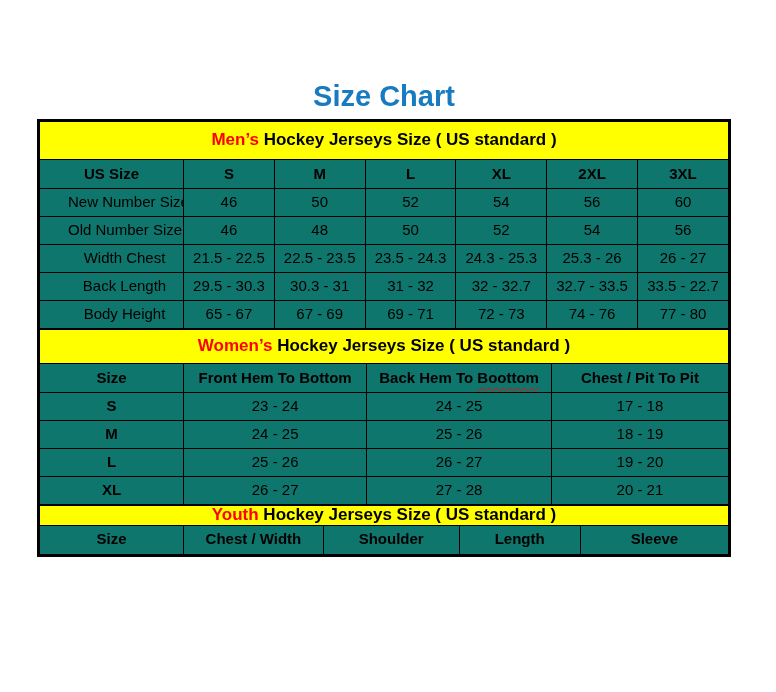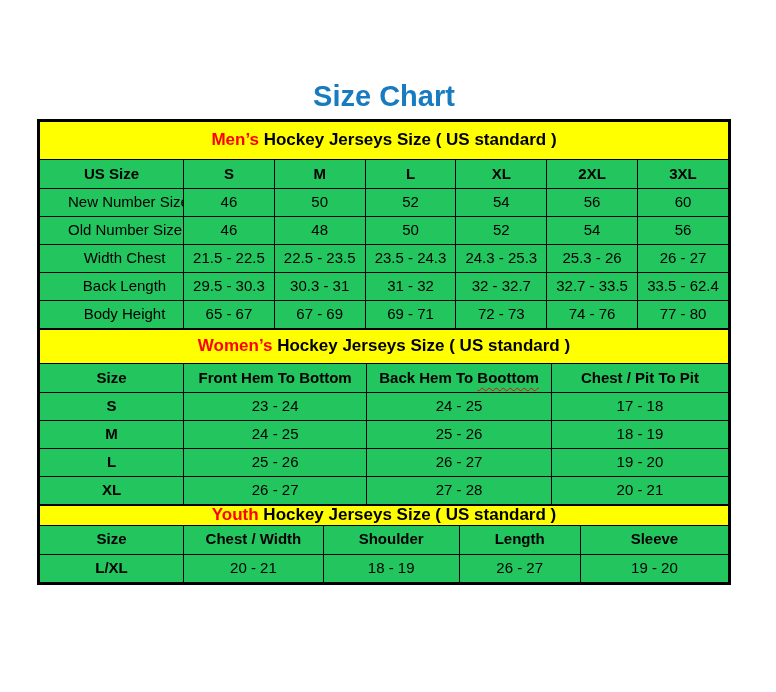--- a/index.html
+++ b/index.html
@@ -27,21 +27,21 @@
     color: var(--title-blue, #187BC0);
     letter-spacing: 0px;
   }
   .chart-wrap {
     position: absolute;
     left: 37px;
     top: 119px;
     width: 694px;
     border: 2px solid var(--border-black, #000000);
     box-sizing: border-box;
-    background: #22c55e;
+    background: #0f766e;
   }
   table {
     width: 100%;
     border-collapse: collapse;
     table-layout: fixed;
   }
   th, td {
     border: 1px solid var(--border-black, #000000);
     text-align: center;
     vertical-align: middle;
@@ -144,21 +144,21 @@
           <td class="val">25.3 - 26</td>
           <td class="val">26 - 27</td>
         </tr>
         <tr class="data-row">
           <td class="row-label">Back Length</td>
           <td class="val">29.5 - 30.3</td>
           <td class="val">30.3 - 31</td>
           <td class="val">31 - 32</td>
           <td class="val">32 - 32.7</td>
           <td class="val">32.7 - 33.5</td>
-          <td class="val">33.5 - 62.4</td>
+          <td class="val">33.5 - 22.7</td>
         </tr>
         <tr class="data-row">
           <td class="row-label">Body Height</td>
           <td class="val">65 - 67</td>
           <td class="val">67 - 69</td>
           <td class="val">69 - 71</td>
           <td class="val">72 - 73</td>
           <td class="val">74 - 76</td>
           <td class="val">77 - 80</td>
         </tr>
@@ -225,24 +225,17 @@
             <span class="bar-highlight">Youth</span><span class="bar-rest"> Hockey Jerseys Size ( US standard )</span>
           </td>
         </tr>
         <tr class="head-row">
           <th class="col-head">Size</th>
           <th class="col-head">Chest / Width</th>
           <th class="col-head">Shoulder</th>
           <th class="col-head">Length</th>
           <th class="col-head">Sleeve</th>
         </tr>
-        <tr class="data-row">
-          <td class="row-label-bold">L/XL</td>
-          <td class="val">20 - 21</td>
-          <td class="val">18 - 19</td>
-          <td class="val">26 - 27</td>
-          <td class="val">19 - 20</td>
-        </tr>
       </tbody>
     </table>
 
   </div>
 </div>
 
 </body></html>

